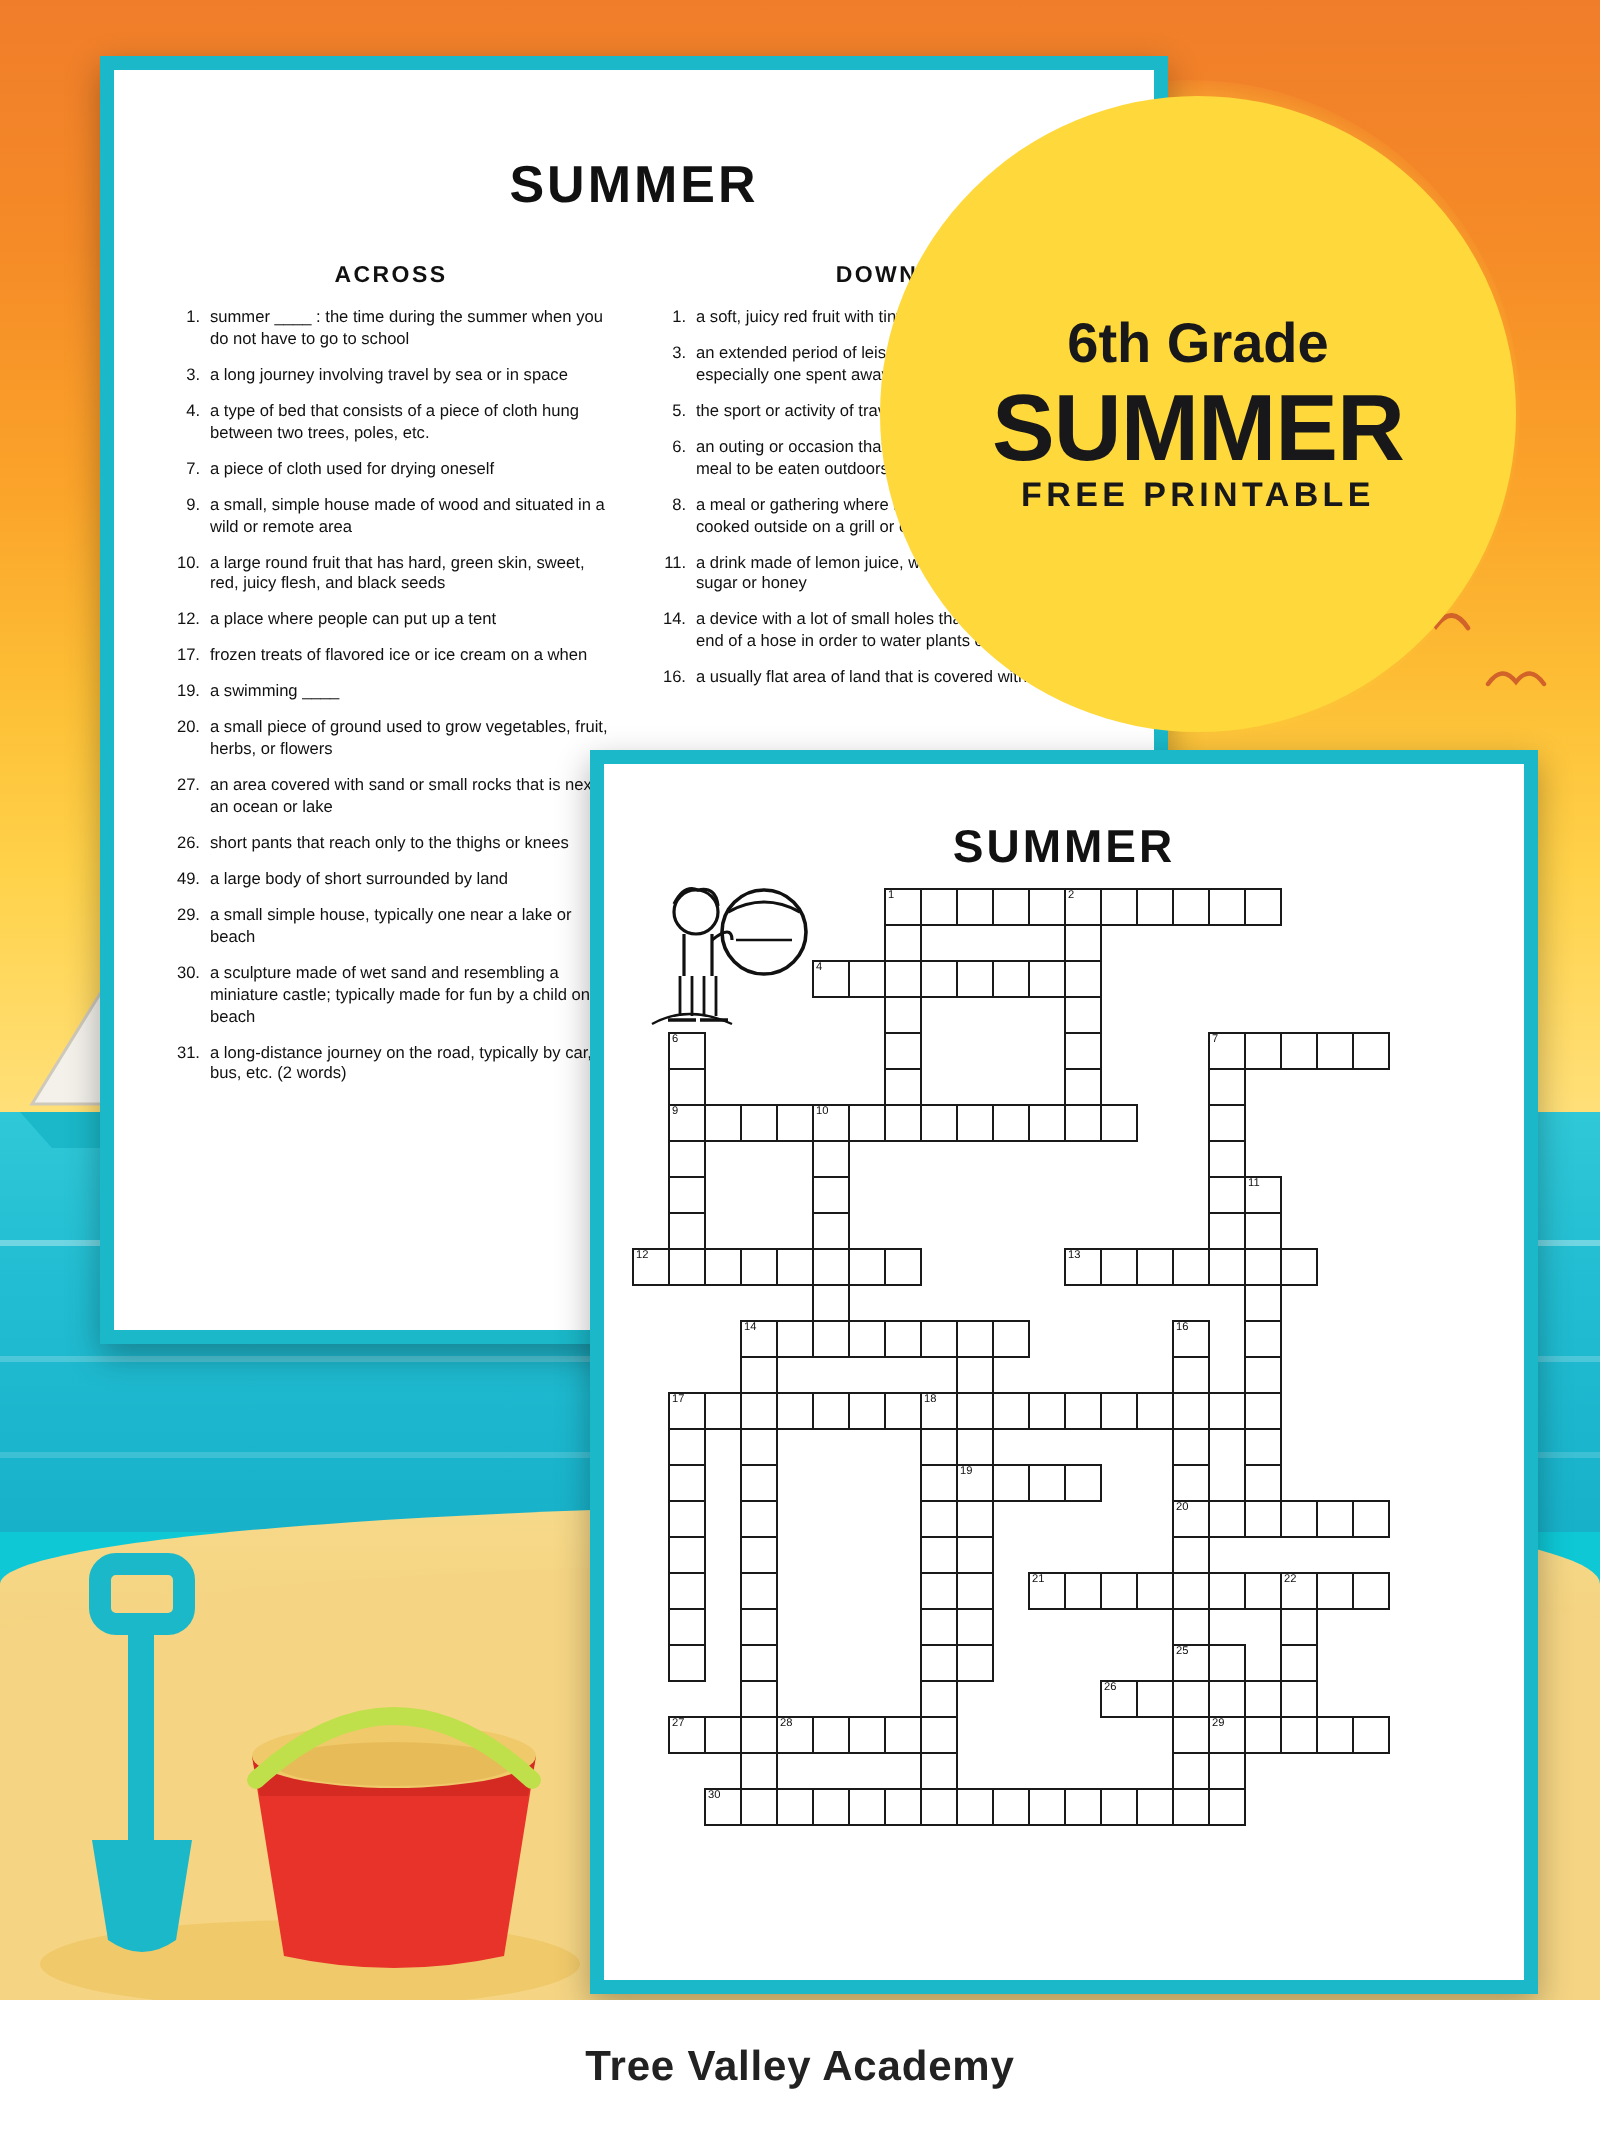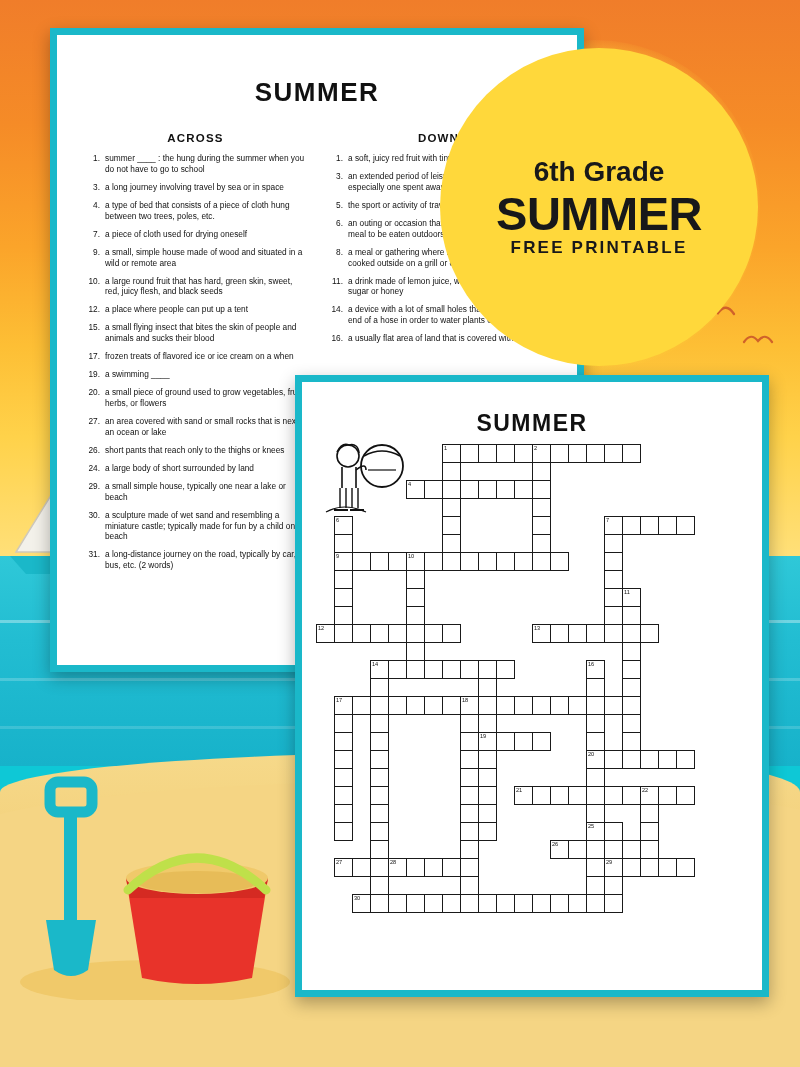--- a/index.html
+++ b/index.html
@@ -256,21 +256,21 @@
   </svg>
 
   <div class="page page-clues">
     <div class="sheet-title">SUMMER</div>
     <div class="clue-columns">
       <div class="clue-col">
         <div class="clue-head">ACROSS</div>
         <div id="across-list">
             <div class="clue">
               <div class="clue-num">1.</div>
-              <div class="clue-text">summer ____ : the hung during the summer when you do not have to go to school</div>
+              <div class="clue-text">summer ____ : the time during the summer when you do not have to go to school</div>
             </div>
             <div class="clue">
               <div class="clue-num">3.</div>
               <div class="clue-text">a long journey involving travel by sea or in space</div>
             </div>
             <div class="clue">
               <div class="clue-num">4.</div>
               <div class="clue-text">a type of bed that consists of a piece of cloth hung between two trees, poles, etc.</div>
             </div>
             <div class="clue">
@@ -283,45 +283,41 @@
             </div>
             <div class="clue">
               <div class="clue-num">10.</div>
               <div class="clue-text">a large round fruit that has hard, green skin, sweet, red, juicy flesh, and black seeds</div>
             </div>
             <div class="clue">
               <div class="clue-num">12.</div>
               <div class="clue-text">a place where people can put up a tent</div>
             </div>
             <div class="clue">
-              <div class="clue-num">15.</div>
-              <div class="clue-text">a small flying insect that bites the skin of people and animals and sucks their blood</div>
-            </div>
-            <div class="clue">
               <div class="clue-num">17.</div>
               <div class="clue-text">frozen treats of flavored ice or ice cream on a when</div>
             </div>
             <div class="clue">
               <div class="clue-num">19.</div>
               <div class="clue-text">a swimming ____</div>
             </div>
             <div class="clue">
               <div class="clue-num">20.</div>
               <div class="clue-text">a small piece of ground used to grow vegetables, fruit, herbs, or flowers</div>
             </div>
             <div class="clue">
               <div class="clue-num">27.</div>
               <div class="clue-text">an area covered with sand or small rocks that is next to an ocean or lake</div>
             </div>
             <div class="clue">
               <div class="clue-num">26.</div>
               <div class="clue-text">short pants that reach only to the thighs or knees</div>
             </div>
             <div class="clue">
-              <div class="clue-num">24.</div>
+              <div class="clue-num">49.</div>
               <div class="clue-text">a large body of short surrounded by land</div>
             </div>
             <div class="clue">
               <div class="clue-num">29.</div>
               <div class="clue-text">a small simple house, typically one near a lake or beach</div>
             </div>
             <div class="clue">
               <div class="clue-num">30.</div>
               <div class="clue-text">a sculpture made of wet sand and resembling a miniature castle; typically made for fun by a child on a beach</div>
             </div>
@@ -644,14 +640,17 @@
         <div class="xw-cell" style="left: 288px; top: 450px;"></div>
       </div>
   </div>
 
   <div class="badge">
     <div class="badge-l1">6th Grade</div>
     <div class="badge-l2">SUMMER</div>
     <div class="badge-l4">FREE PRINTABLE</div>
   </div>
 
+  <div class="footer-strip">
+    <div class="footer-text">Tree Valley Academy</div>
+  </div>
 
 </div>
 
 </body></html>

